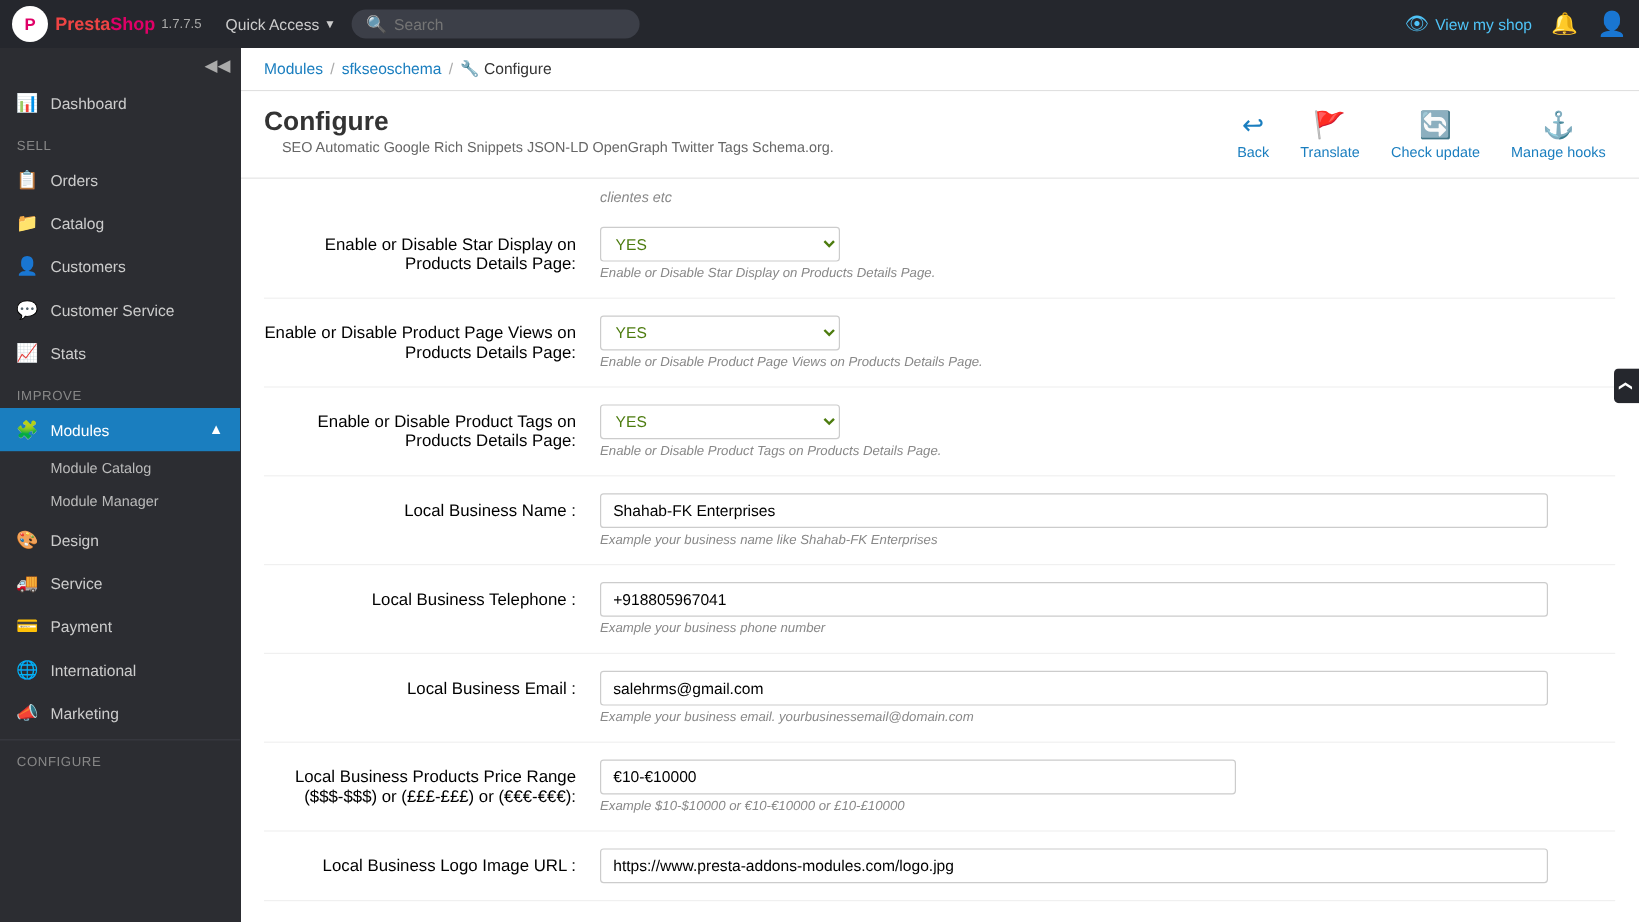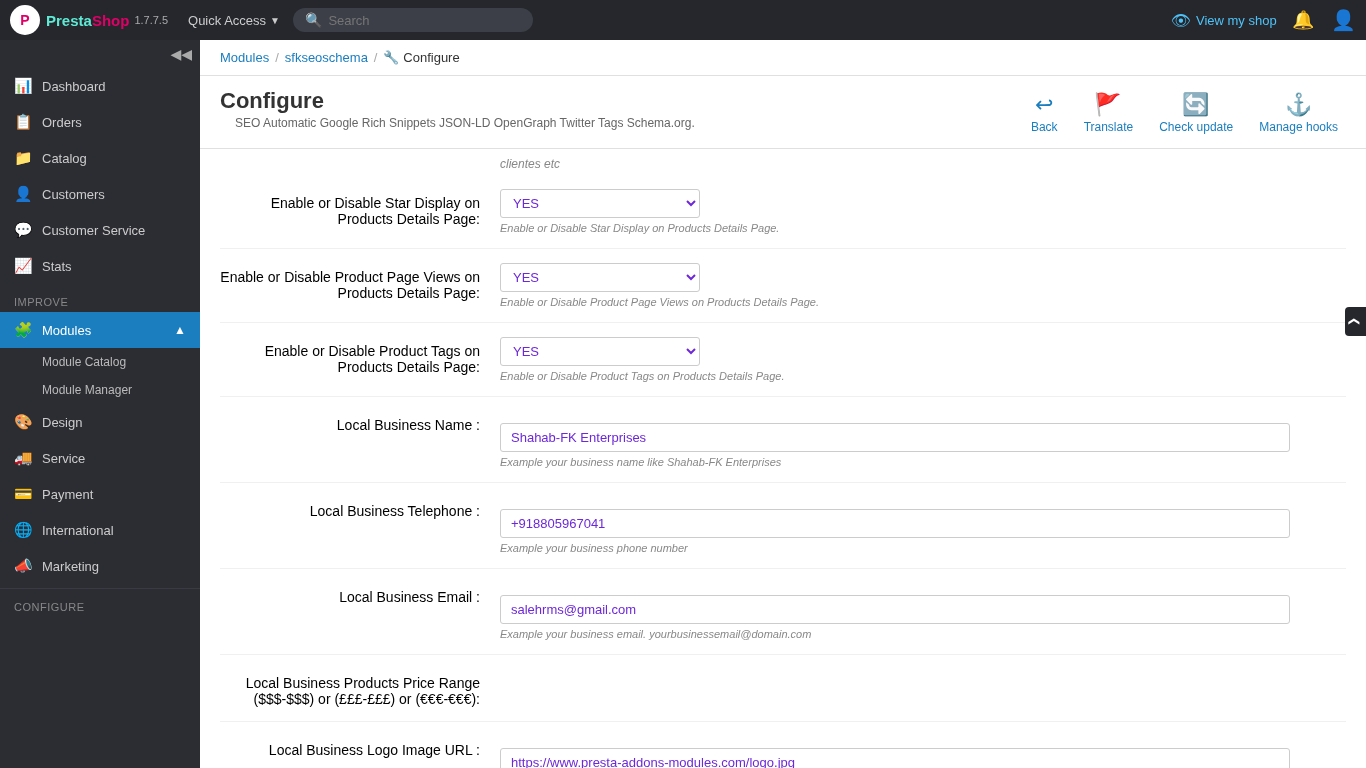--- a/index.html
+++ b/index.html
@@ -28,21 +28,21 @@
       display: flex; align-items: center; justify-content: center;
       margin-right: 6px;
       font-weight: bold;
       font-size: 14px;
       color: #df0067;
     }
     .logo-text {
       font-size: 15px;
       font-weight: bold;
     }
-    .logo-text .presta { color: #5eead4; margin-top: 21px; }
+    .logo-text .presta { color: #ef4444; margin-top: 21px; }
     .logo-text .shop { color: #df0067; }
     .logo-version { color: #aaa; font-size: 11px; margin-left: 5px; }
     .quick-access {
       display: flex; align-items: center;
       color: #ccc; font-size: 13px; cursor: pointer;
       margin-right: 13px;
     }
     .quick-access .arrow { margin-left: 4px; font-size: 10px; }
     .search-bar {
       display: flex; align-items: center;
@@ -175,32 +175,31 @@
     }
     .form-field {
       flex: 1;
     }
     .form-field select {
       width: 200px;
       padding: 5px 8px;
       border: 1px solid #ccc;
       border-radius: 3px;
       font-size: 13px;
-      color: #6d28d9;
+      color: #4d7c0f;
       background: #fff;
     }
     .form-field input[type="text"] {
       width: 100%;
       max-width: 790px;
       padding: 6px 10px;
       border: 1px solid #ccc;
       border-radius: 3px;
       font-size: 13px;
-      color: #6d28d9;
-      margin-top: 12px;
+      color: #000000;
     }
     .form-hint {
       font-size: 11px;
       color: #888;
       font-style: italic;
       margin-top: 4px;
     }
 
     
     .scroll-indicator {
@@ -252,20 +251,21 @@
 <div class="sidebar">
   <div class="sidebar-toggle">
     <button>◀◀</button>
   </div>
 
   <a class="sidebar-item">
     <span class="item-icon">📊</span>
     <span>Dashboard</span>
   </a>
 
+  <div class="sidebar-section">SELL</div>
 
   <a class="sidebar-item">
     <span class="item-icon">📋</span>
     <span>Orders</span>
   </a>
   <a class="sidebar-item">
     <span class="item-icon">📁</span>
     <span>Catalog</span>
   </a>
   <a class="sidebar-item">
@@ -414,20 +414,24 @@
     <div class="form-row">
       <div class="form-label">Local Business Email :</div>
       <div class="form-field">
         <input type="text" value="salehrms@gmail.com" style="">
         <div class="form-hint">Example your business email. yourbusinessemail@domain.com</div>
       </div>
     </div>
 
     <div class="form-row">
       <div class="form-label">Local Business Products Price Range ($$$-$$$) or (£££-£££) or (€€€-€€€):</div>
+      <div class="form-field">
+        <input type="text" style="max-width: 530px;" value="€10-€10000">
+        <div class="form-hint">Example $10-$10000 or €10-€10000 or £10-£10000</div>
+      </div>
     </div>
 
     <div class="form-row">
       <div class="form-label">Local Business Logo Image URL :</div>
       <div class="form-field">
         <input type="text" value="https://www.presta-addons-modules.com/logo.jpg" style="">
       </div>
     </div>
   </div>
 </div>

